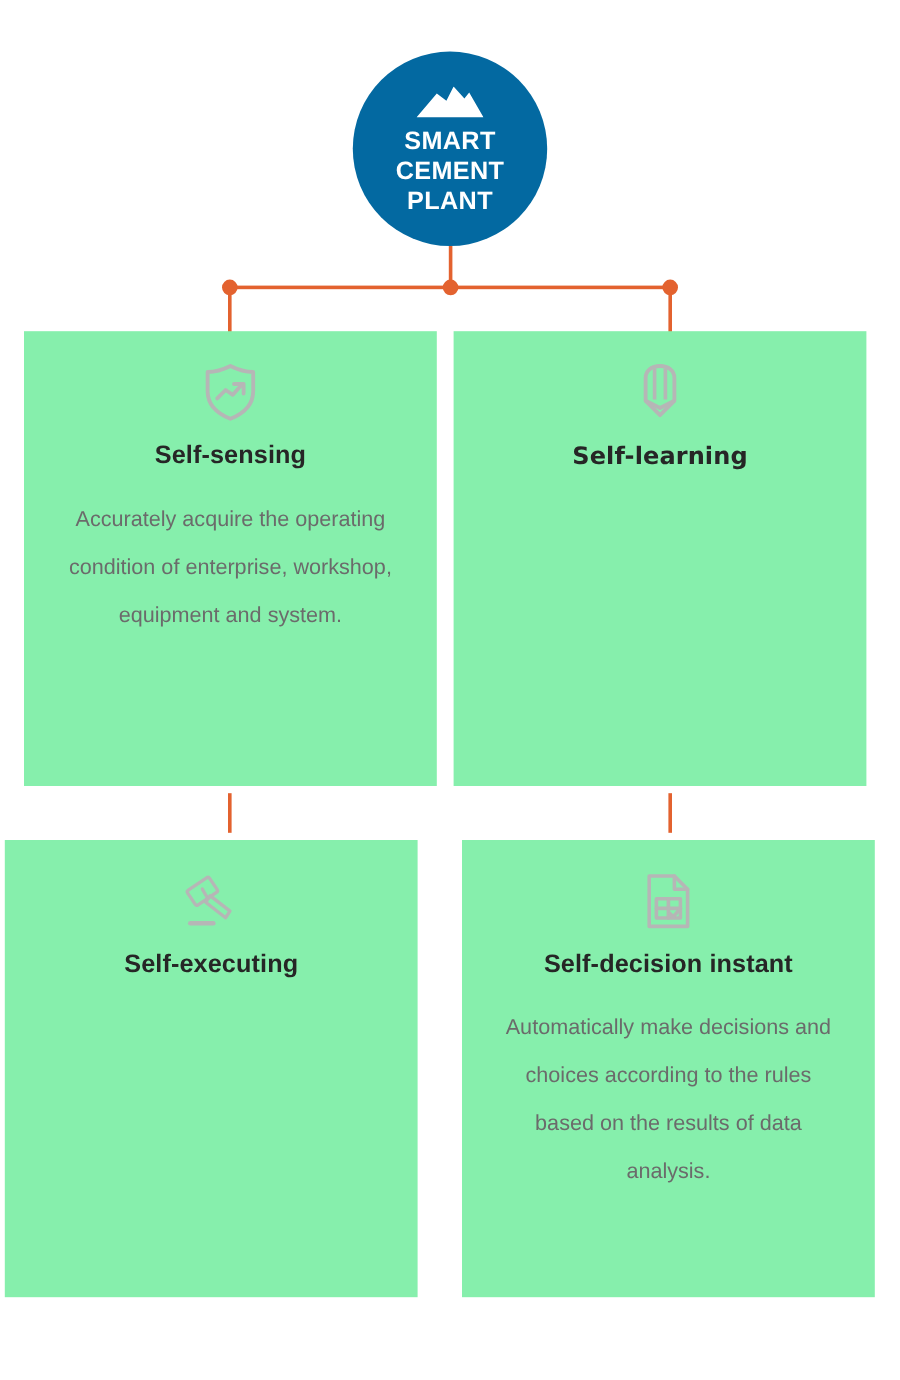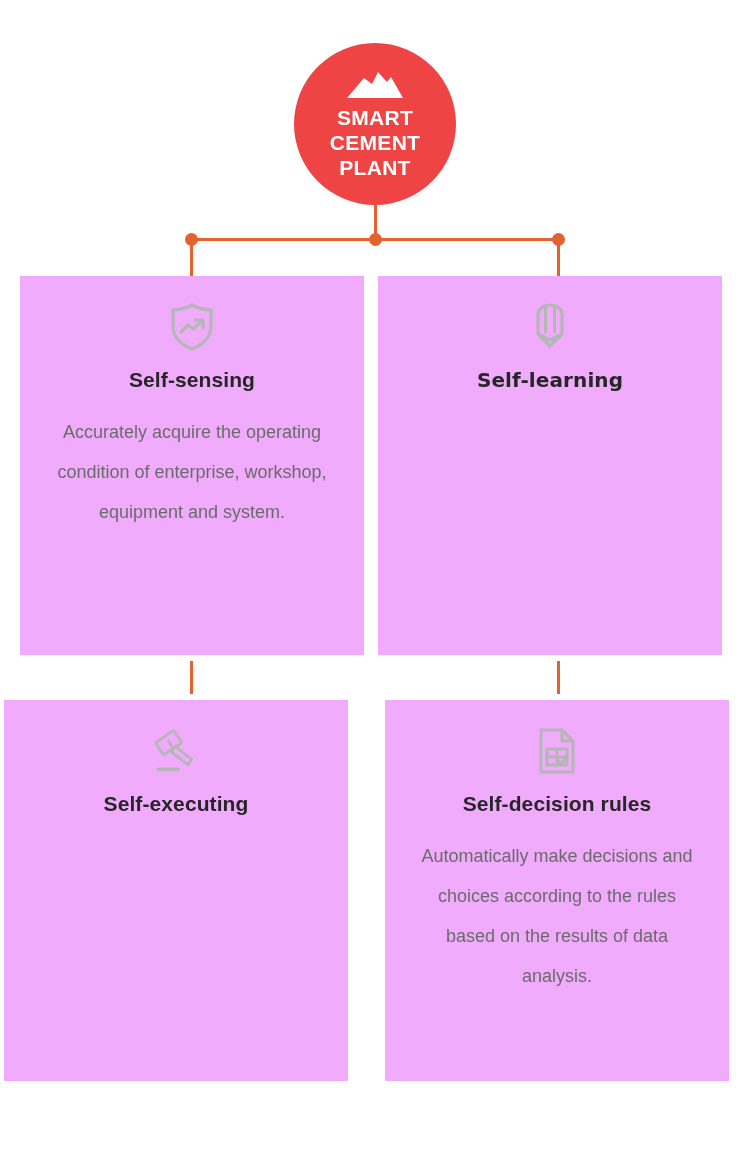--- a/index.html
+++ b/index.html
@@ -17,21 +17,21 @@
   }
 
   
   #hub {
     position: absolute;
     left: 294px;
     top: 43px;
     width: 162px;
     height: 162px;
     border-radius: 50%;
-    background: #ef4444;
+    background: #0369a1;
     display: flex;
     flex-direction: column;
     align-items: center;
     justify-content: center;
     box-sizing: border-box;
     padding-top: 4px;
   }
   #hub .mountain-icon {
     width: 56px;
     height: 26px;
@@ -80,21 +80,21 @@
     background: #E3622F;
   }
   #dot-left   { left: 185px; top: 233px; }
   #dot-center { left: 369px; top: 233px; }
   #dot-right  { left: 552px; top: 233px; }
 
   
   .card {
     position: absolute;
     width: 344px;
-    background: #f0abfc;
+    background: #86efac;
     box-sizing: border-box;
     display: flex;
     flex-direction: column;
     align-items: center;
     padding: 26px 14px 0 14px;
   }
   #card-self-sensing        { left: 20px;  top: 276px; height: 379px; }
   #card-self-learning       { left: 378px; top: 276px; height: 379px; }
   #card-self-executing      { left: 4px;  top: 700px; height: 381px; }
   #card-self-decision       { left: 385px; top: 700px; height: 381px; }
@@ -188,15 +188,15 @@
   <svg class="card-icon" viewBox="0 0 46 50" aria-hidden="true">
     <g stroke="#B6B6B6" stroke-width="3" fill="none" stroke-linejoin="round" stroke-linecap="round">
       <path d="M7 4 L28 4 L39 15 L39 46 L7 46 Z"></path>
       <path d="M28 4 L28 15 L39 15"></path>
       <rect x="13" y="23" width="20" height="16"></rect>
       <line x1="23" y1="23" x2="23" y2="39"></line>
       <line x1="13" y1="31" x2="33" y2="31"></line>
       <polyline points="24,35 27,38 33,31"></polyline>
     </g>
   </svg>
-  <h3 class="card-title">Self-decision rules</h3>
+  <h3 class="card-title">Self-decision instant</h3>
   <p class="card-desc">Automatically make decisions and choices according to the rules based on the results of data analysis.</p>
 </div>
 
 </body></html>

